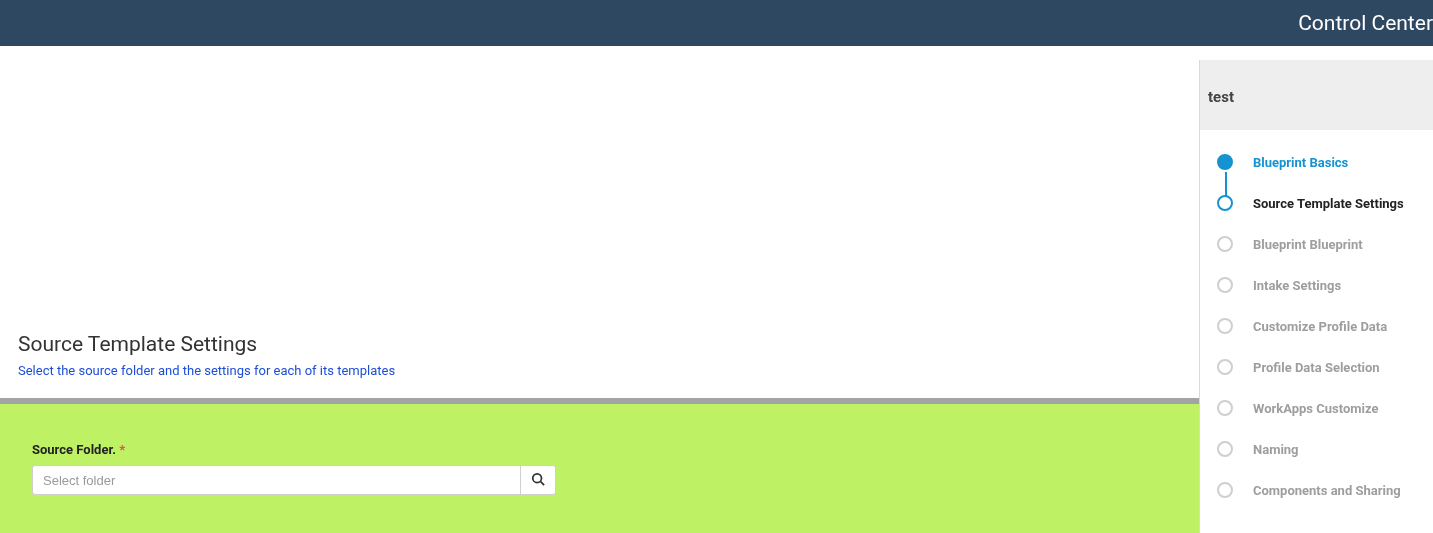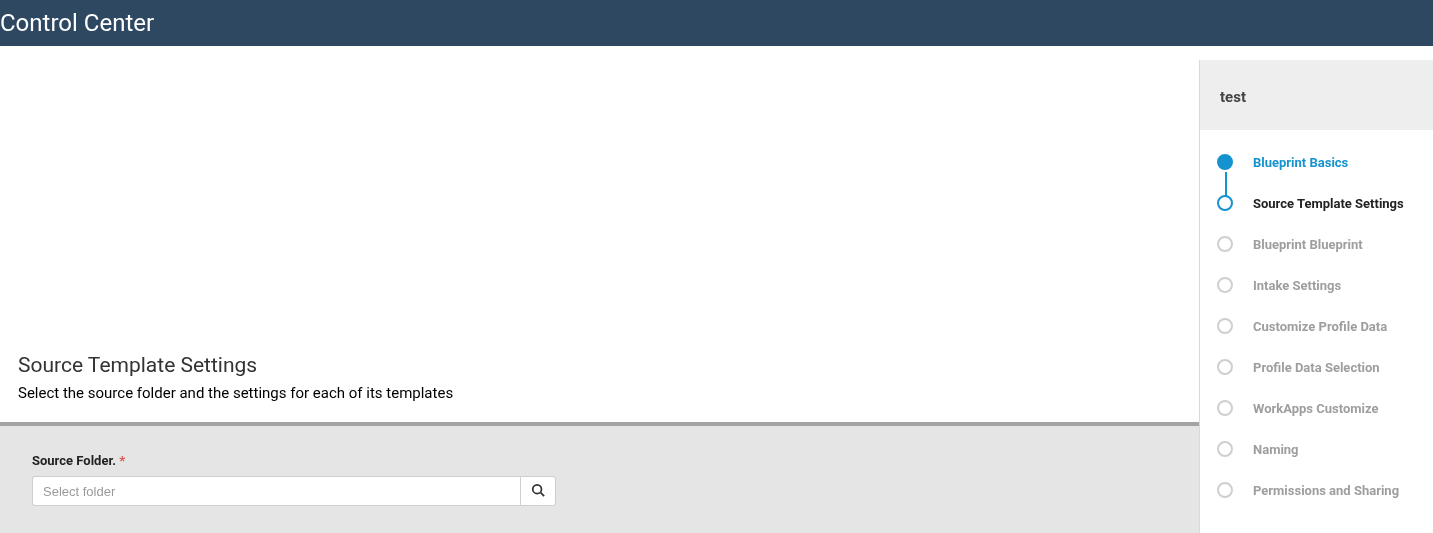--- a/index.html
+++ b/index.html
@@ -14,23 +14,23 @@
       width: 1433px;
       height: 533px;
       overflow: hidden;
       position: relative;
     }
     .top-banner {
       height: 46px;
       background: #2f4862;
       display: flex;
       align-items: center;
-      justify-content: flex-start;
+      justify-content: flex-end;
       color: #fff;
-      font-size: 24px;
+      font-size: 21px;
       width: 100%;
     }
     .layout {
       display: flex;
       width: 100%;
       height: calc(100% - 46px);
       align-items: flex-end;
     }
     .main-column {
       flex: 1 1 auto;
@@ -42,28 +42,28 @@
       background: #fff;
       padding: 18px 18px 20px 18px;
     }
     .page-title {
       font-size: 21px;
       font-weight: 400;
       color: #333;
       margin-bottom: 7px;
     }
     .page-subtitle {
-      font-size: 15px;
-      color: #000000;
+      font-size: 13px;
+      color: #1d4ed8;
     }
     .body-band {
-      background: #e5e5e5;
+      background: #bef264;
       flex: 1 1 auto;
-      padding: 27px 32px;
-      border-top: 4px solid #a3a3a3;
+      padding: 38px 32px;
+      border-top: 6px solid #a3a3a3;
     }
     .field-label {
       font-size: 13px;
       font-weight: 700;
       color: #222;
       margin-bottom: 8px;
     }
     .field-label .req-star {
       color: #d9534f;
       font-weight: 700;
@@ -110,21 +110,21 @@
     .side-panel {
       width: 234px;
       flex: 0 0 234px;
       border-left: 1px solid #d9d9d9;
       background: #fff;
       display: flex;
       flex-direction: column;
     }
     .side-header {
       background: #eeeeee;
-      padding: 28px 20px 24px 20px;
+      padding: 28px 20px 24px 8px;
       font-size: 15px;
       font-weight: 700;
       color: #444;
     }
     .steps {
       position: relative;
       padding: 24px 18px 10px 17px;
       list-style: none;
     }
     .step {
@@ -234,17 +234,17 @@
       <li class="step" data-state="future">
         <span class="dot"></span>
         <span>WorkApps Customize</span>
       </li>
       <li class="step" data-state="future">
         <span class="dot"></span>
         <span>Naming</span>
       </li>
       <li class="step" data-state="future">
         <span class="dot"></span>
-        <span>Permissions and Sharing</span>
+        <span>Components and Sharing</span>
       </li>
     </ul>
   </aside>
 </div>
 
 </body></html>

